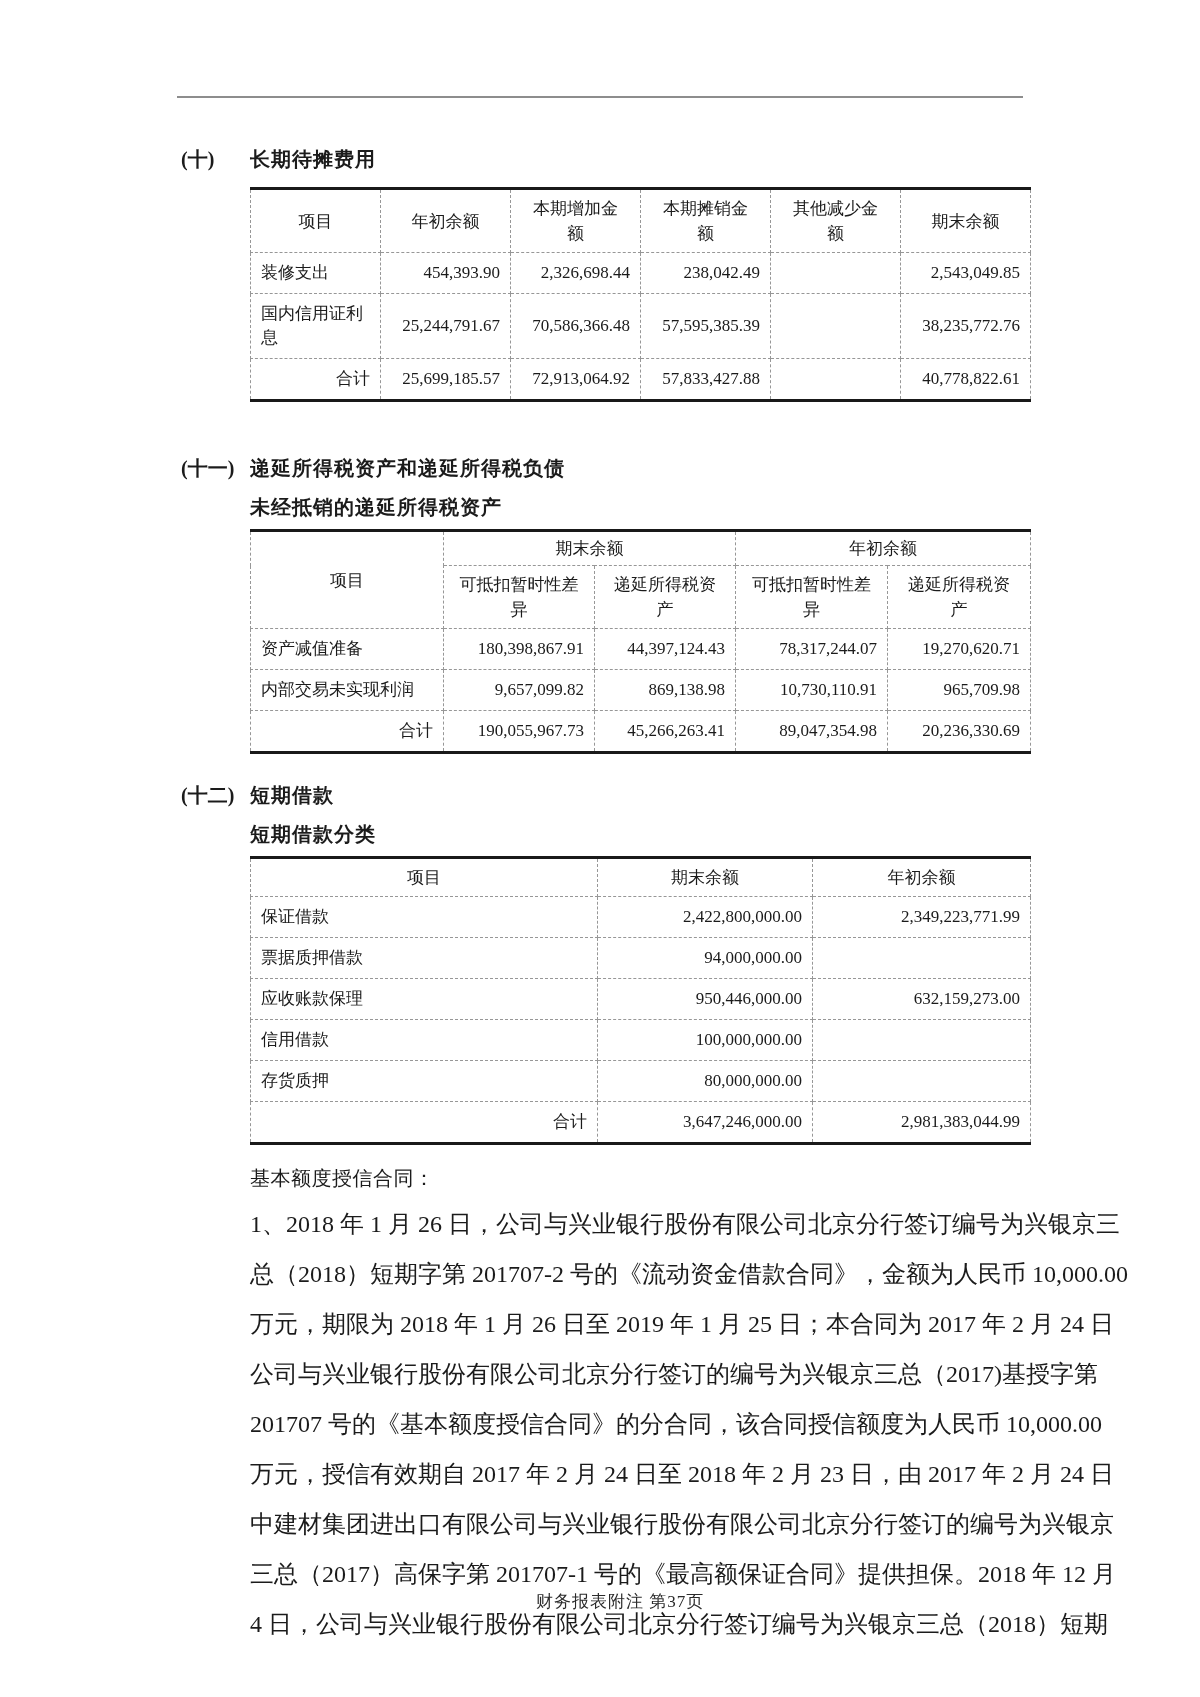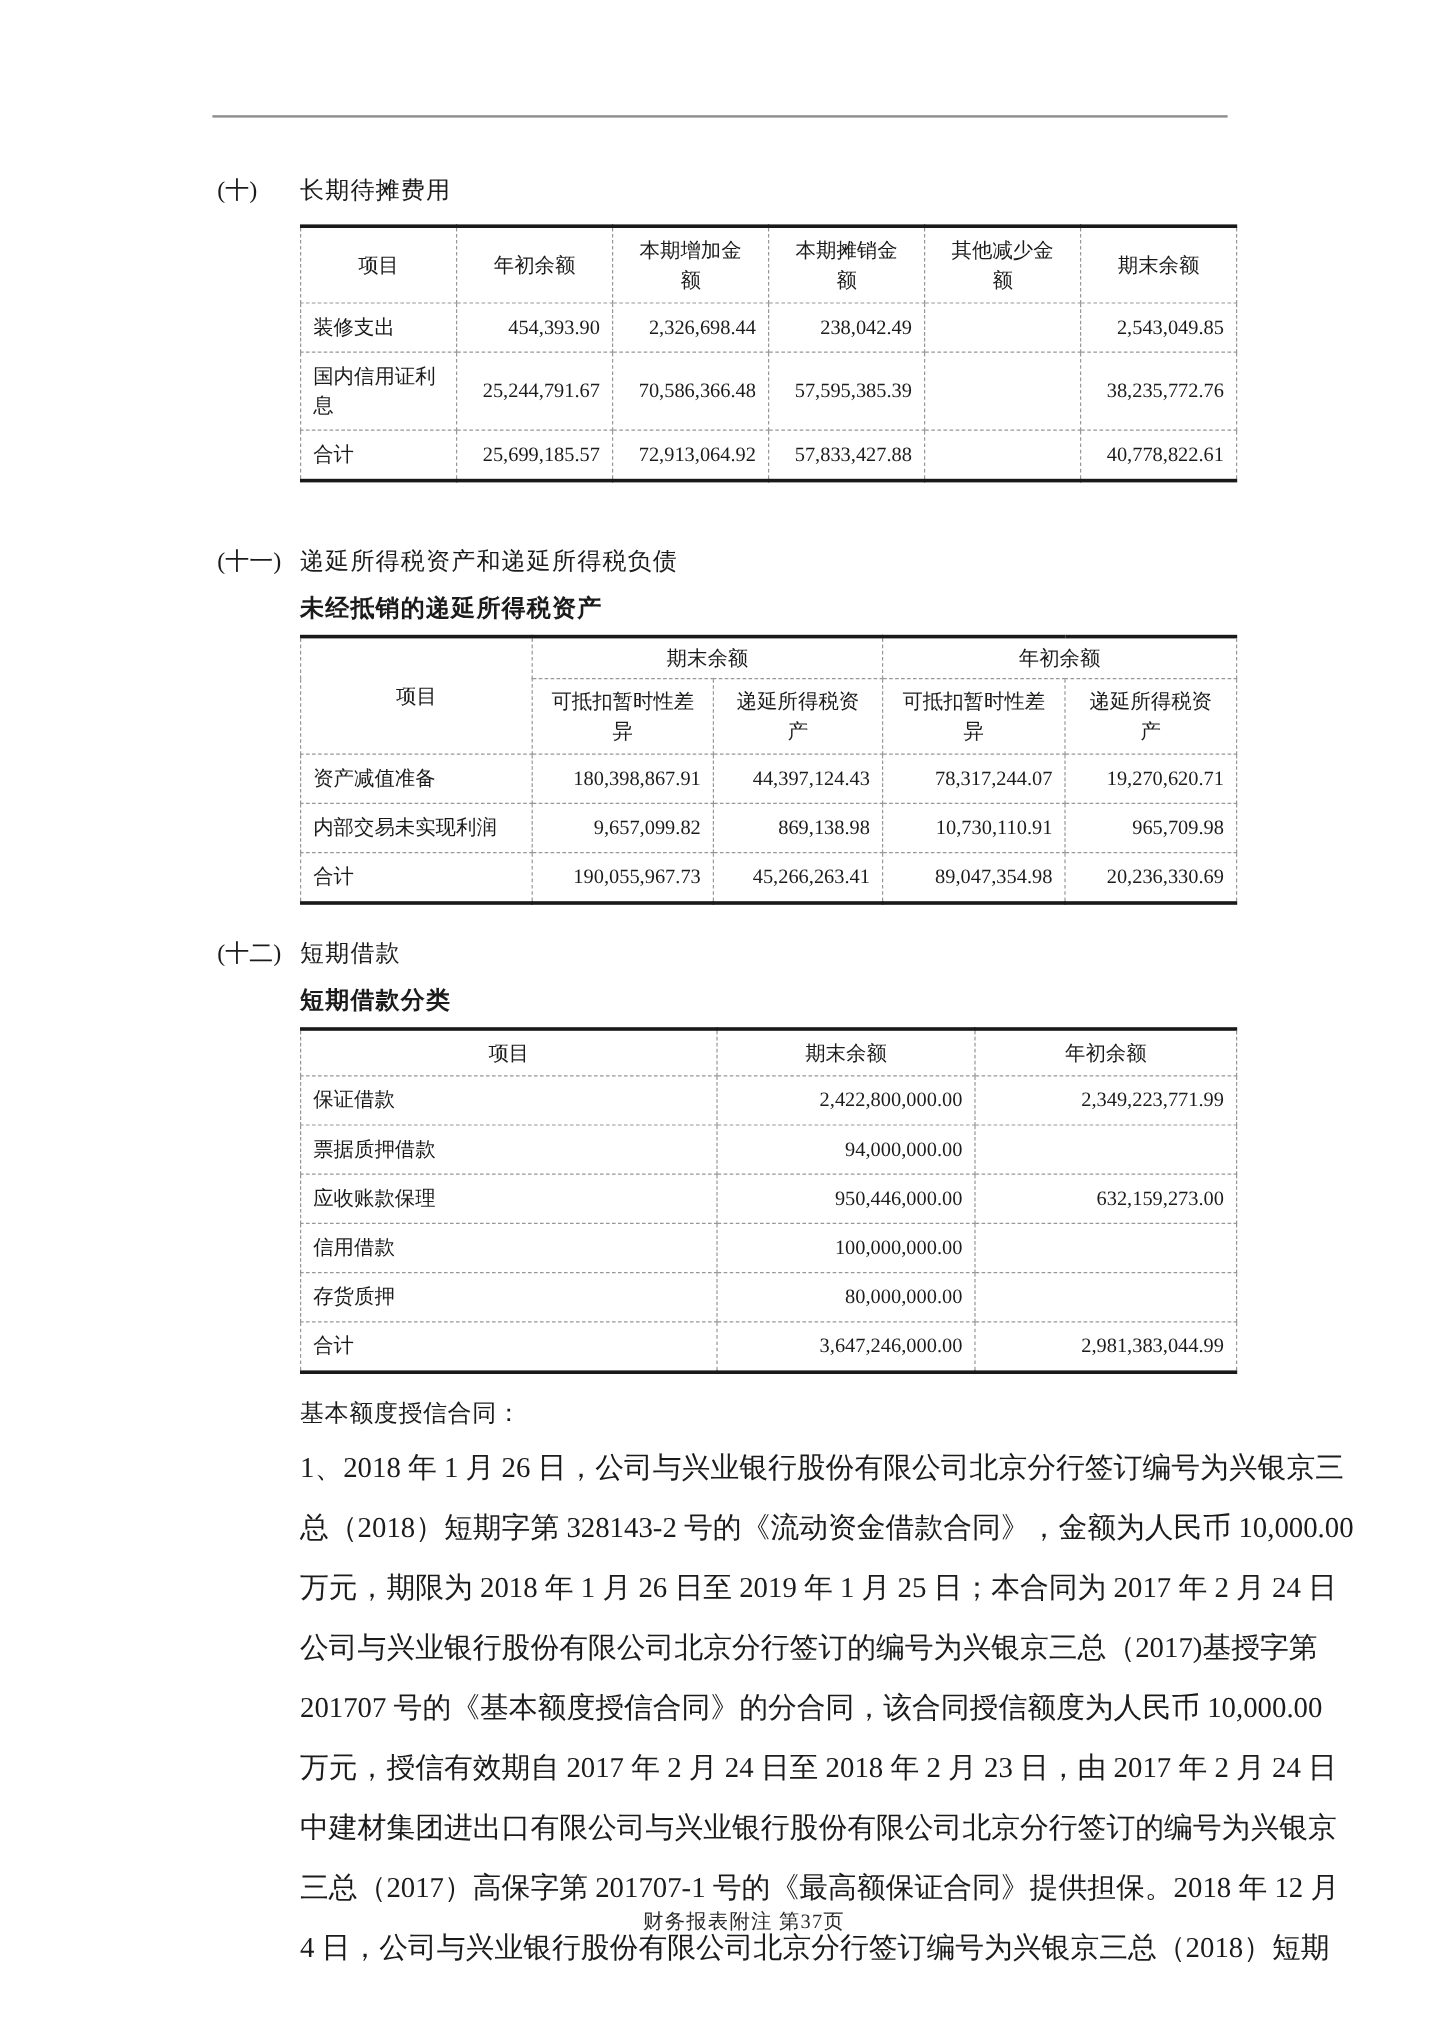--- a/index.html
+++ b/index.html
@@ -15,21 +15,21 @@
     overflow:hidden;
   }
   .top-rule {
     position:absolute; left:177px; top:96px;
     width:846px; height:2px; background:#8d8d8d;
   }
   .content { padding-top:146px; }
 
   .sec-head {
     margin-left:181px;
-    font-size:20px; font-weight:normal; line-height:27px;
+    font-size:20px; font-weight:bold; line-height:27px;
     letter-spacing:1px;
   }
   .sec-num { display:inline-block; min-width:69px; letter-spacing:0; }
   .subtitle {
     margin-left:250px; margin-top:12px; margin-bottom:8px;
     font-size:20px; font-weight:bold; line-height:27px;
     letter-spacing:1px;
   }
 
   table.t {
@@ -40,21 +40,21 @@
     border-bottom:3px solid #191919;
   }
   table.t th, table.t td { border:1px dashed #979797; }
   table.t th {
     font-weight:normal; text-align:center;
     padding:6px 15px; line-height:25px;
   }
   table.t td { padding:8px 10px; line-height:24px; }
   td.num { text-align:right; font-size:17px; }
   td.lbl { text-align:left; padding-right:24px; }
-  td.ctr { text-align:left; }
+  td.ctr { text-align:right; }
 
   
   .t1 { margin-top:14px; }
   .t1 col { width:130px; }
 
   
   .t2 col.c0 { width:193px; }
   .t2 col.c1 { width:151px; }
   .t2 col.c2 { width:141px; }
   .t2 col.c3 { width:152px; }
@@ -248,21 +248,21 @@
         <tr class="total">
           <td class="ctr">合计</td>
           <td class="num">3,647,246,000.00</td>
           <td class="num">2,981,383,044.99</td>
         </tr>
       </tbody>
     </table>
 
     <div class="note-head">基本额度授信合同：</div>
     <div class="note-line">1、2018 年 1 月 26 日，公司与兴业银行股份有限公司北京分行签订编号为兴银京三</div>
-    <div class="note-line">总（2018）短期字第 328143-2 号的《流动资金借款合同》，金额为人民币 10,000.00</div>
+    <div class="note-line">总（2018）短期字第 201707-2 号的《流动资金借款合同》，金额为人民币 10,000.00</div>
     <div class="note-line">万元，期限为 2018 年 1 月 26 日至 2019 年 1 月 25 日；本合同为 2017 年 2 月 24 日</div>
     <div class="note-line">公司与兴业银行股份有限公司北京分行签订的编号为兴银京三总（2017)基授字第</div>
     <div class="note-line">201707 号的《基本额度授信合同》的分合同，该合同授信额度为人民币 10,000.00</div>
     <div class="note-line">万元，授信有效期自 2017 年 2 月 24 日至 2018 年 2 月 23 日，由 2017 年 2 月 24 日</div>
     <div class="note-line">中建材集团进出口有限公司与兴业银行股份有限公司北京分行签订的编号为兴银京</div>
     <div class="note-line">三总（2017）高保字第 201707-1 号的《最高额保证合同》提供担保。2018 年 12 月</div>
     <div class="note-line">4 日，公司与兴业银行股份有限公司北京分行签订编号为兴银京三总（2018）短期</div>
 
   </div>
 

